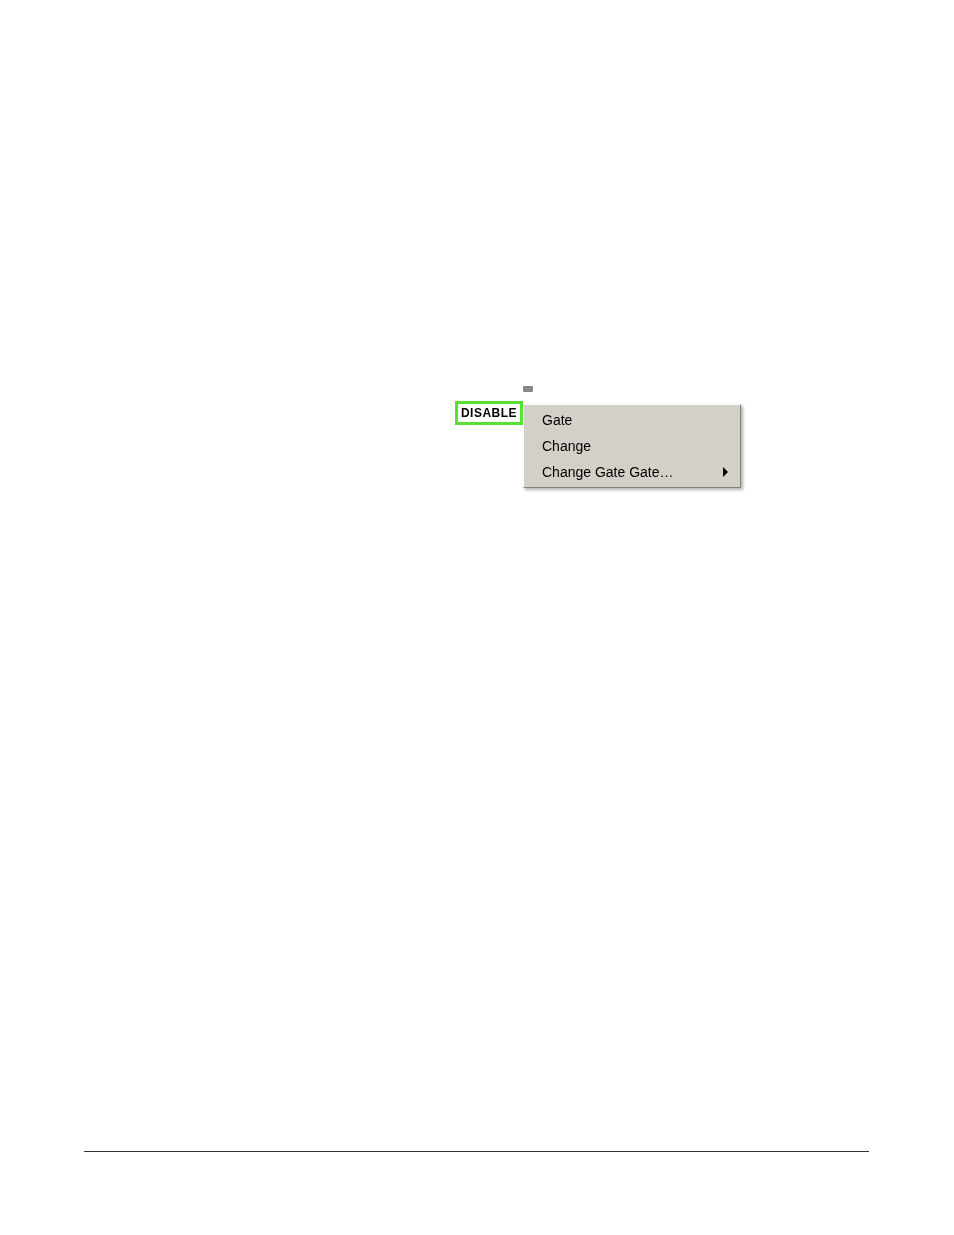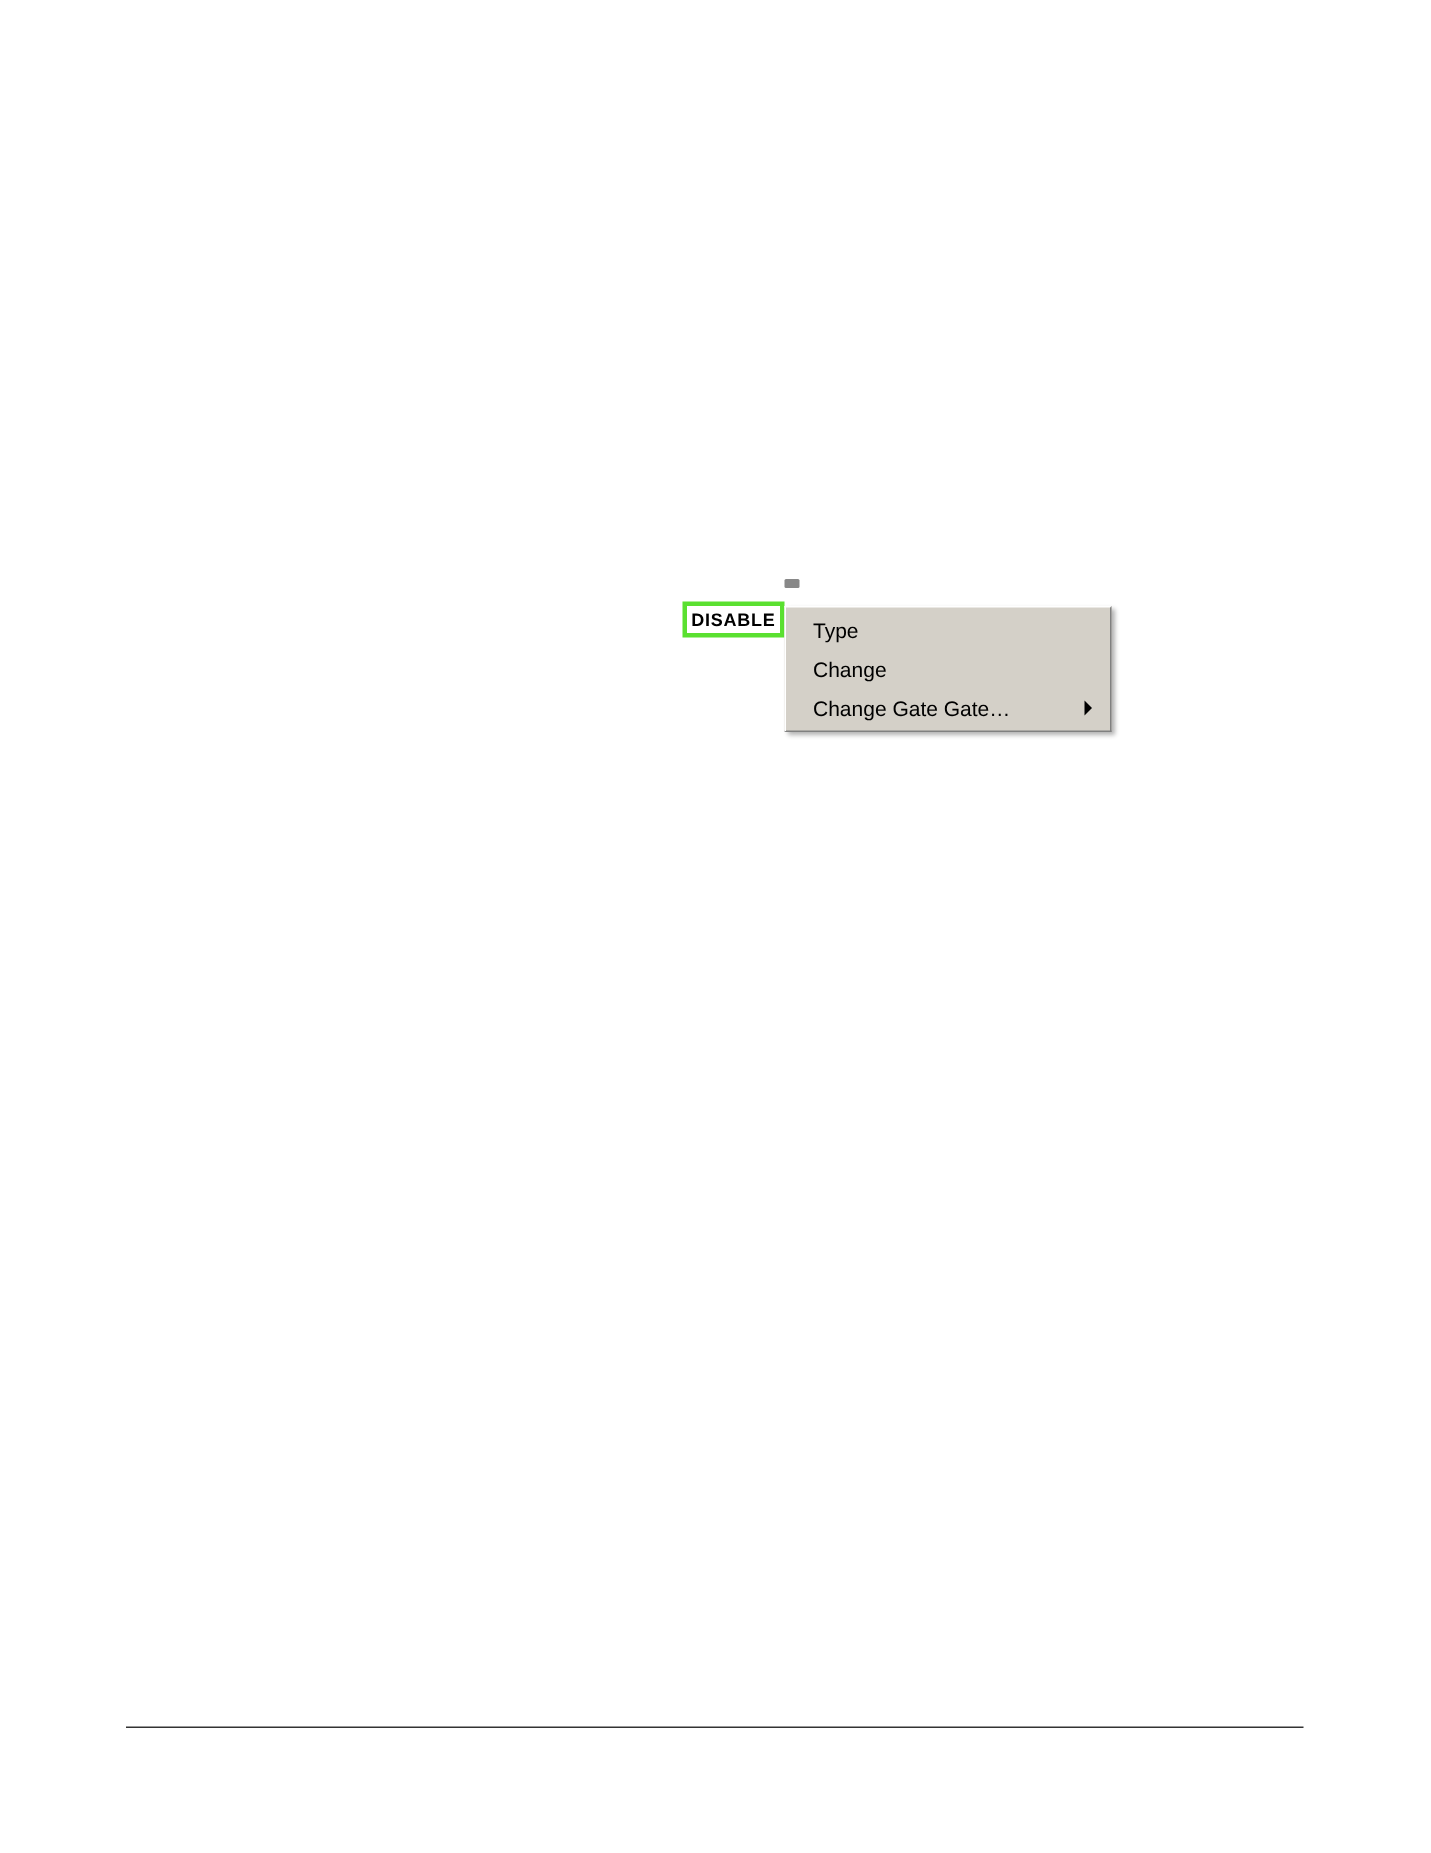--- a/index.html
+++ b/index.html
@@ -111,21 +111,21 @@
 <div class="canvas-area">
 
   <div class="disable-node">
     <span>DISABLE</span>
   </div>
 
   <div class="output-pin"></div>
 
   <div class="context-menu">
     <div class="menu-item">
-      <span class="menu-item-text">Type</span>
+      <span class="menu-item-text">Gate</span>
     </div>
     <div class="menu-item">
       <span class="menu-item-text">Change</span>
     </div>
     <div class="menu-item">
       <span class="menu-item-text">Change Gate Gate…</span>
       <span class="submenu-arrow"></span>
     </div>
   </div>
 

